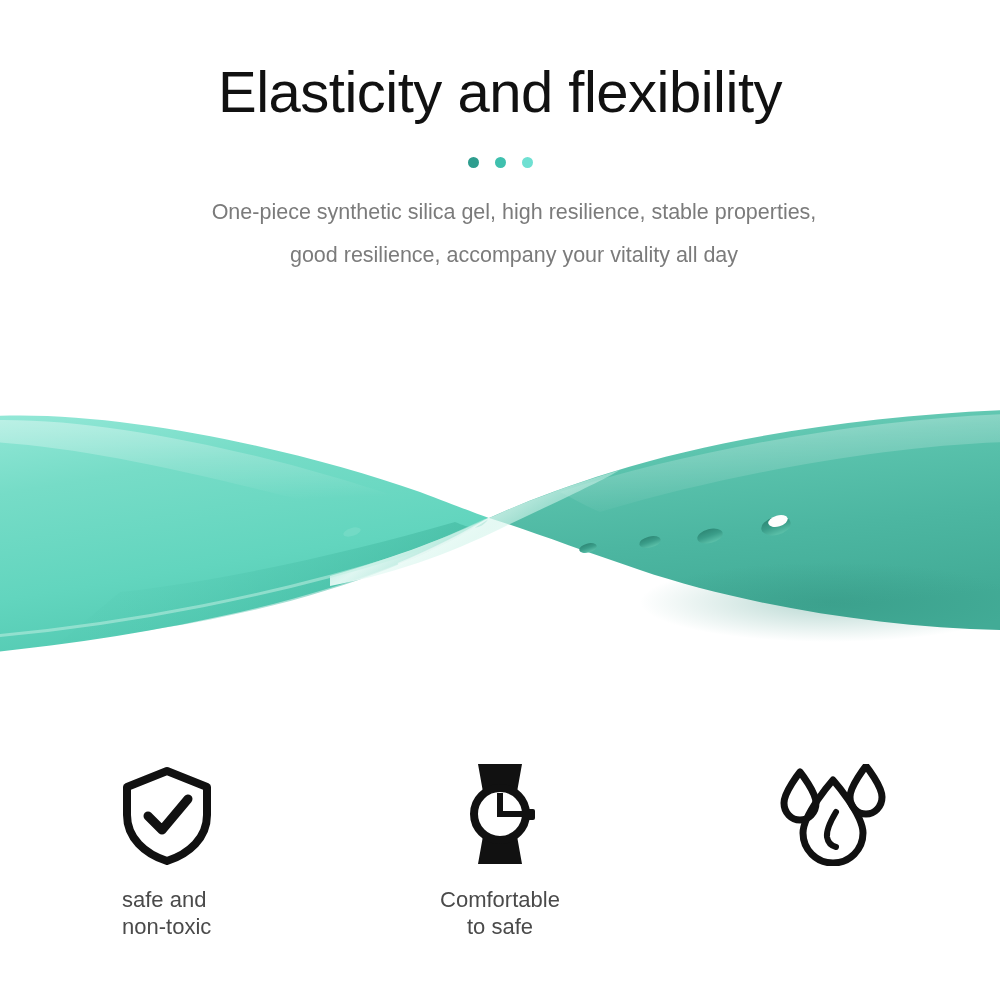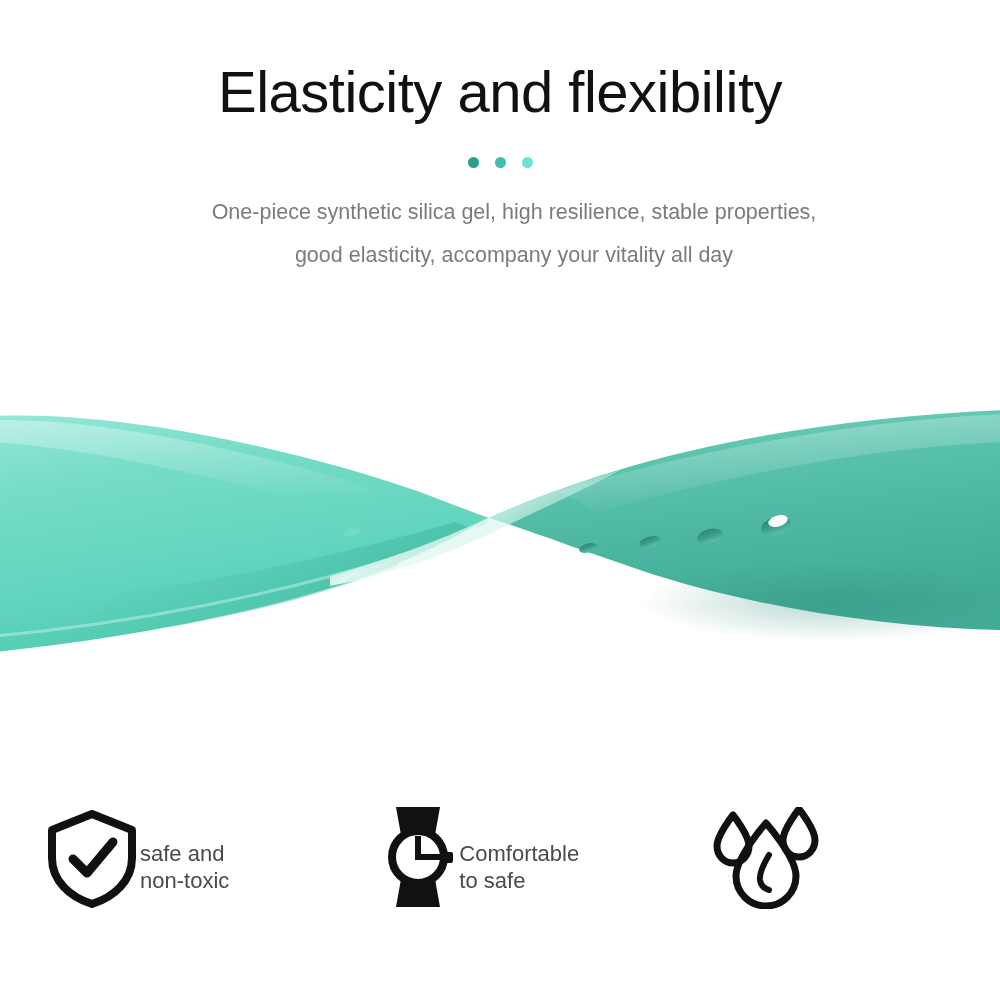--- a/index.html
+++ b/index.html
@@ -72,56 +72,55 @@
     position: absolute;
     top: 762px;
     left: 0;
     width: 1000px;
     height: 190px;
     display: flex;
   }
   .feature {
     flex: 1 1 0;
     display: flex;
-    flex-direction: row;
+    flex-direction: column;
     align-items: center;
-    margin-left: 44px;
   }
   .feature .icon-wrap {
     height: 104px;
     display: flex;
     align-items: flex-end;
     justify-content: center;
   }
   .feature .caption {
     margin-top: 20px;
     color: #4a4a4a;
     font-size: 22px;
     line-height: 27px;
-    text-align: left;
+    text-align: center;
     white-space: nowrap;
   }
   .feature.align-left .caption { text-align: left; }
   .caption .cline { display: block; }
 </style>
 </head>
 <body>
 
 <div class="header">
   <h1 class="title">Elasticity and flexibility</h1>
 
   <div class="dots">
     <span class="dot" style="background:#2e9d8e"></span>
     <span class="dot" style="background:#3fc0ae"></span>
     <span class="dot" style="background:#6fe0d2"></span>
   </div>
 
   <div class="subtitle">
     <span class="line">One-piece synthetic silica gel, high resilience, stable properties,</span>
-    <span class="line">good elasticity, accompany your vitality all day</span>
+    <span class="line">good resilience, accompany your vitality all day</span>
   </div>
 </div>
 
 <div class="product">
   <svg width="1000" height="300" viewBox="0 0 1000 300" xmlns="http://www.w3.org/2000/svg">
     <defs>
 
       <linearGradient id="gLeft" x1="0" y1="0" x2="0.35" y2="1">
         <stop offset="0%" stop-color="#93e8d7"></stop>
         <stop offset="30%" stop-color="#76dcc7"></stop>

